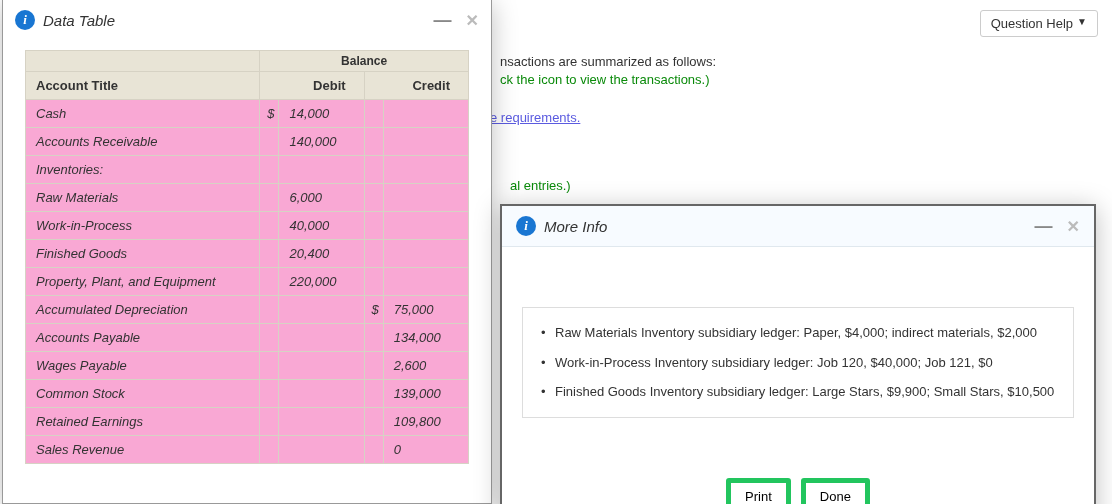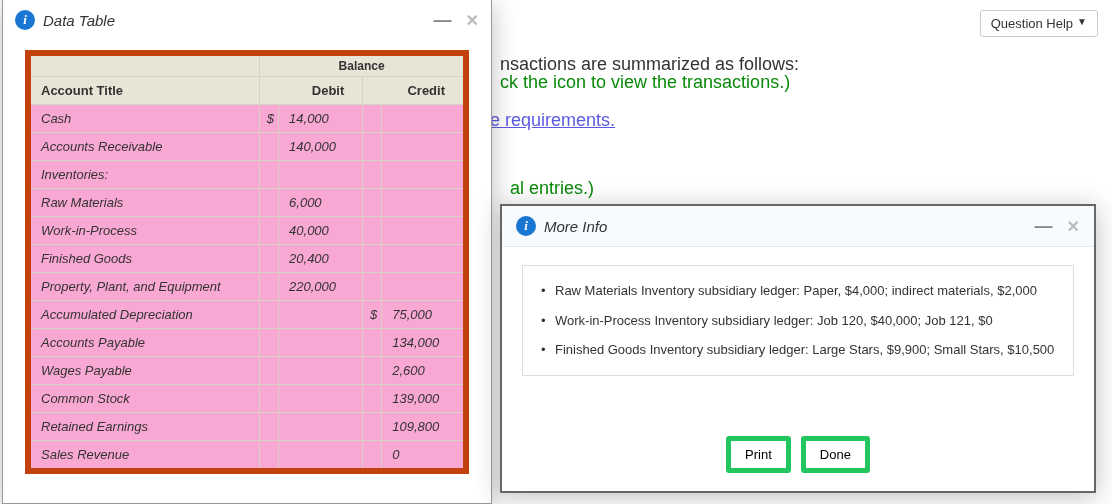--- a/index.html
+++ b/index.html
@@ -30,21 +30,21 @@
     align-items: flex-start;
     gap: 4px;
   }
   .question-help .caret {
     font-size: 10px;
   }
 
   
   .bg-text {
     position: absolute;
-    font-size: 18px;
+    font-size: 13px;
   }
   .bg-line1 { top: 54px; left: 500px; color: #333; }
   .bg-line2 { top: 72px; left: 500px; color: #0a8a0a; }
   .bg-line3 { top: 110px; left: 490px; color: #5b5be0; text-decoration: underline; cursor: pointer; }
   .bg-line4 { top: 178px; left: 510px; color: #0a8a0a; }
 
   
   .modal {
     position: absolute;
     background: #fff;
@@ -100,21 +100,21 @@
   .win-min { font-size: 18px; line-height: 10px; color:#888;}
   .win-close { font-size: 16px; color:#bbb;}
 
   
   .ledger-wrap {
     padding: 10px 22px 0 22px;
   }
   .ledger {
     width: 100%;
     border-collapse: collapse;
-    border: 6px solid #c2410c;
+    border: 1px solid #c2410c;
   }
   .ledger th, .ledger td {
     border: 1px solid #d6d2c4;
     padding: 6px 10px;
     font-size: 13px;
   }
   .ledger .balance-header td {
     background: #e8e4d6;
     font-weight: bold;
     text-align: center;
@@ -160,20 +160,21 @@
     width: 596px;
     border: 2px solid #666;
   }
   .more-info-modal .modal-header { padding: 10px 14px;}
   .more-info-body {
     padding: 18px 20px 4px 20px;
   }
   .info-box {
     border: 1px solid #ddd;
     padding: 16px 14px 16px 14px;
+    margin-top: 42px;
   }
   .info-box ul { list-style: none; }
   .info-box li {
     position: relative;
     padding-left: 18px;
     margin-bottom: 12px;
     line-height: 1.35;
   }
   .info-box li:last-child { margin-bottom: 0; }
   .info-box li::before {

